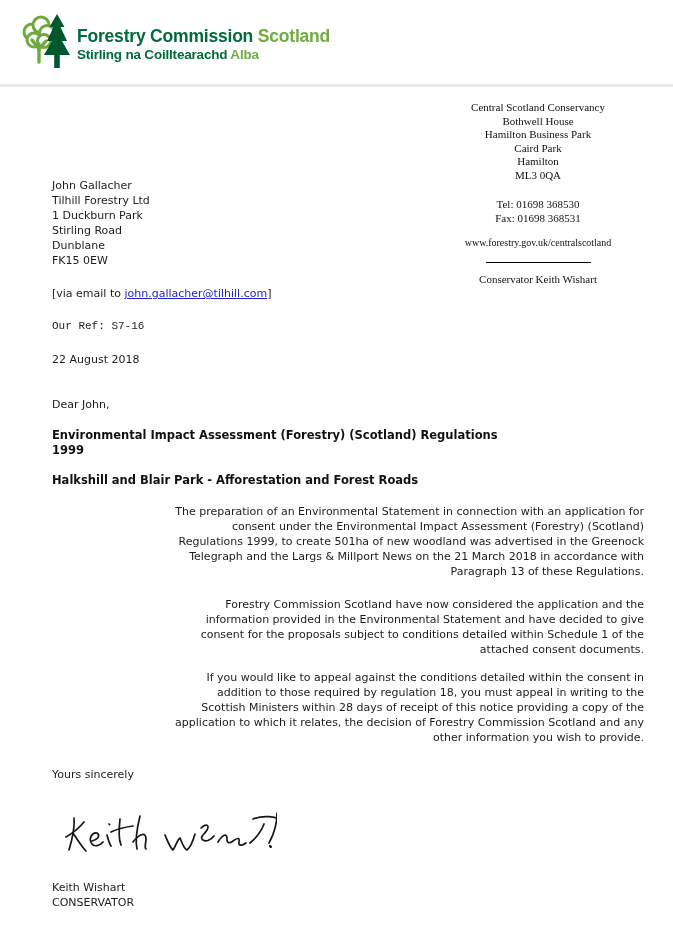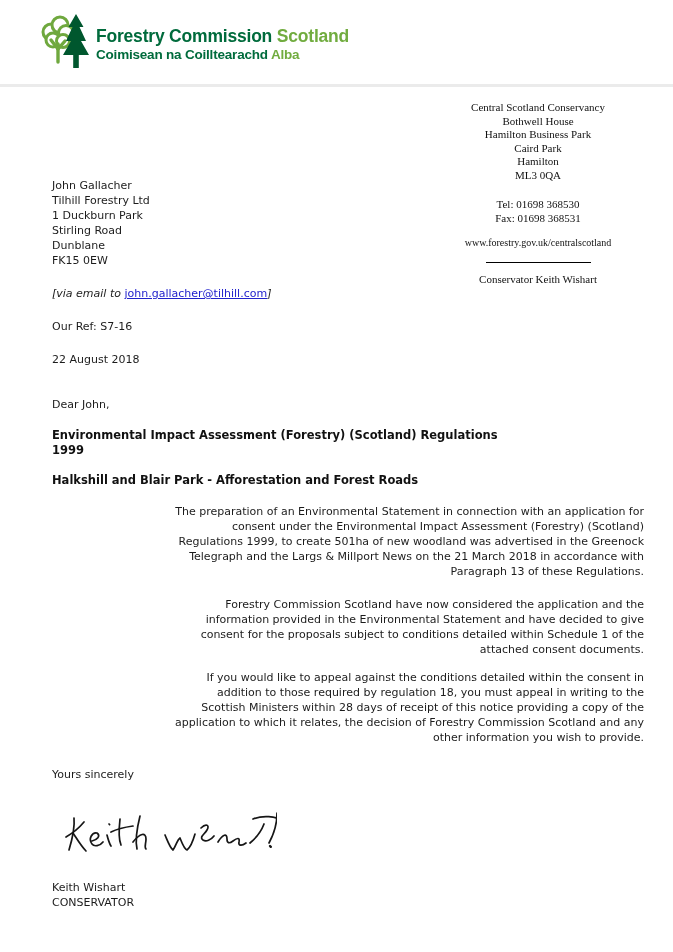--- a/index.html
+++ b/index.html
@@ -5,21 +5,21 @@
   html,body{margin:0;padding:0;background:#fff;}
   .page{
     position:relative;
     width:673px;height:952px;
     background:#ffffff;
     font-family:"DejaVu Sans",sans-serif;
     color:#1c1c1c;
     overflow:hidden;
   }
   
-  .logo{position:absolute;left:40px;top:14px;display:flex;align-items:flex-start;justify-content:space-between;}
+  .logo{position:absolute;left:21px;top:14px;display:flex;align-items:flex-start;justify-content:space-between;}
   .logo svg{display:block;}
   .logo-text{margin-left:6px;margin-top:12px;font-family:"Liberation Sans",sans-serif;letter-spacing:-0.2px;}
   .logo-line1{font-size:17.5px;font-weight:bold;line-height:20px;}
   .logo-line2{font-size:13.5px;font-weight:bold;line-height:16px;margin-top:1px;}
   .lg-dark{color:#006B3C;}
   .lg-light{color:#71AC3F;}
   .header-divider{position:absolute;left:0;top:84px;width:673px;height:3px;background:#ebebeb;}
 
   
   .conservancy{
@@ -32,23 +32,23 @@
   .conservancy .website{margin-top:12px;font-size:10px;line-height:12px;}
   .conservancy .rule{width:105px;height:1px;background:#000;margin:13px auto 10px auto;}
 
   
   .content{
     position:absolute;left:52px;top:178px;width:592px;
     font-size:11px;line-height:15px;
   }
   .recipient{margin-bottom:18px;}
   .email-line{margin-bottom:18px;}
-  .email-line .it{font-style:italic;}
+  .email-line .it{}
   .email-link{color:#2222cc;text-decoration:underline;cursor:pointer;}
-  .ourref{margin-bottom:18px;}
+  .ourref{margin-bottom:18px;font-family:Liberation Mono, monospace;}
   .date{margin-bottom:30px;}
   .salutation{margin-bottom:16px;}
   .h1,.h2{font-size:11.5px;font-weight:bold;line-height:15px;margin:0;color:#111;}
   .h1{margin-bottom:15px;}
   .h2{margin-bottom:16px;}
   .para{margin:0 0 18px 0;text-align:right;}
   .para2{margin-bottom:13px;}
   .para3{margin-bottom:22px;}
   .closing{margin-bottom:0;}
   .signature{display:block;margin:22px 0 0 10px;}
@@ -78,21 +78,21 @@
         <path d="M18,35 L25,27"></path>
       </g>
 
       <g fill="#00572E">
         <polygon points="36,0 28.5,13 32.5,13 26,27 31,27 23,41 49,41 41,27 46,27 39.5,13 43.5,13"></polygon>
         <rect x="33.2" y="41" width="5.6" height="13"></rect>
       </g>
     </svg>
     <div class="logo-text" data-interactable="false">
       <div class="logo-line1" data-interactable="false"><span class="lg-dark" data-interactable="false">Forestry Commission</span> <span class="lg-light" data-interactable="false">Scotland</span></div>
-      <div class="logo-line2" data-interactable="false"><span class="lg-dark" data-interactable="false">Coimisean na Coilltearachd</span> <span class="lg-light" data-interactable="false">Alba</span></div>
+      <div class="logo-line2" data-interactable="false"><span class="lg-dark" data-interactable="false">Stirling na Coilltearachd</span> <span class="lg-light" data-interactable="false">Alba</span></div>
     </div>
   </div>
   <div class="header-divider" data-interactable="false"></div>
 
   <aside class="conservancy" data-interactable="false">
     <div class="pre" data-interactable="false">Central Scotland Conservancy
 Bothwell House
 Hamilton Business Park
 Caird Park
 Hamilton

